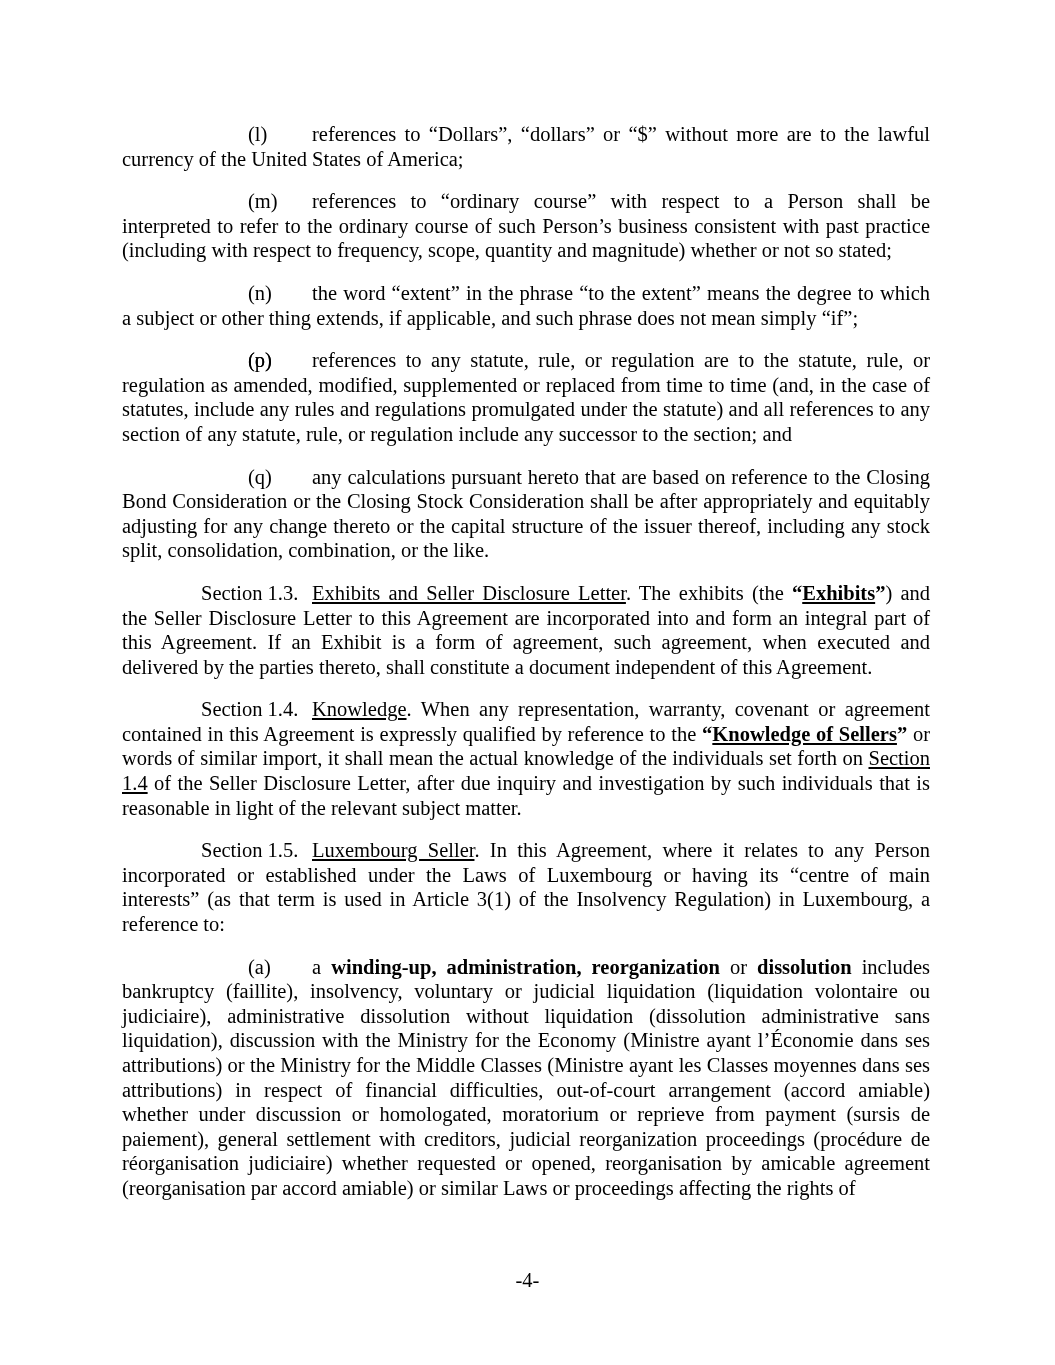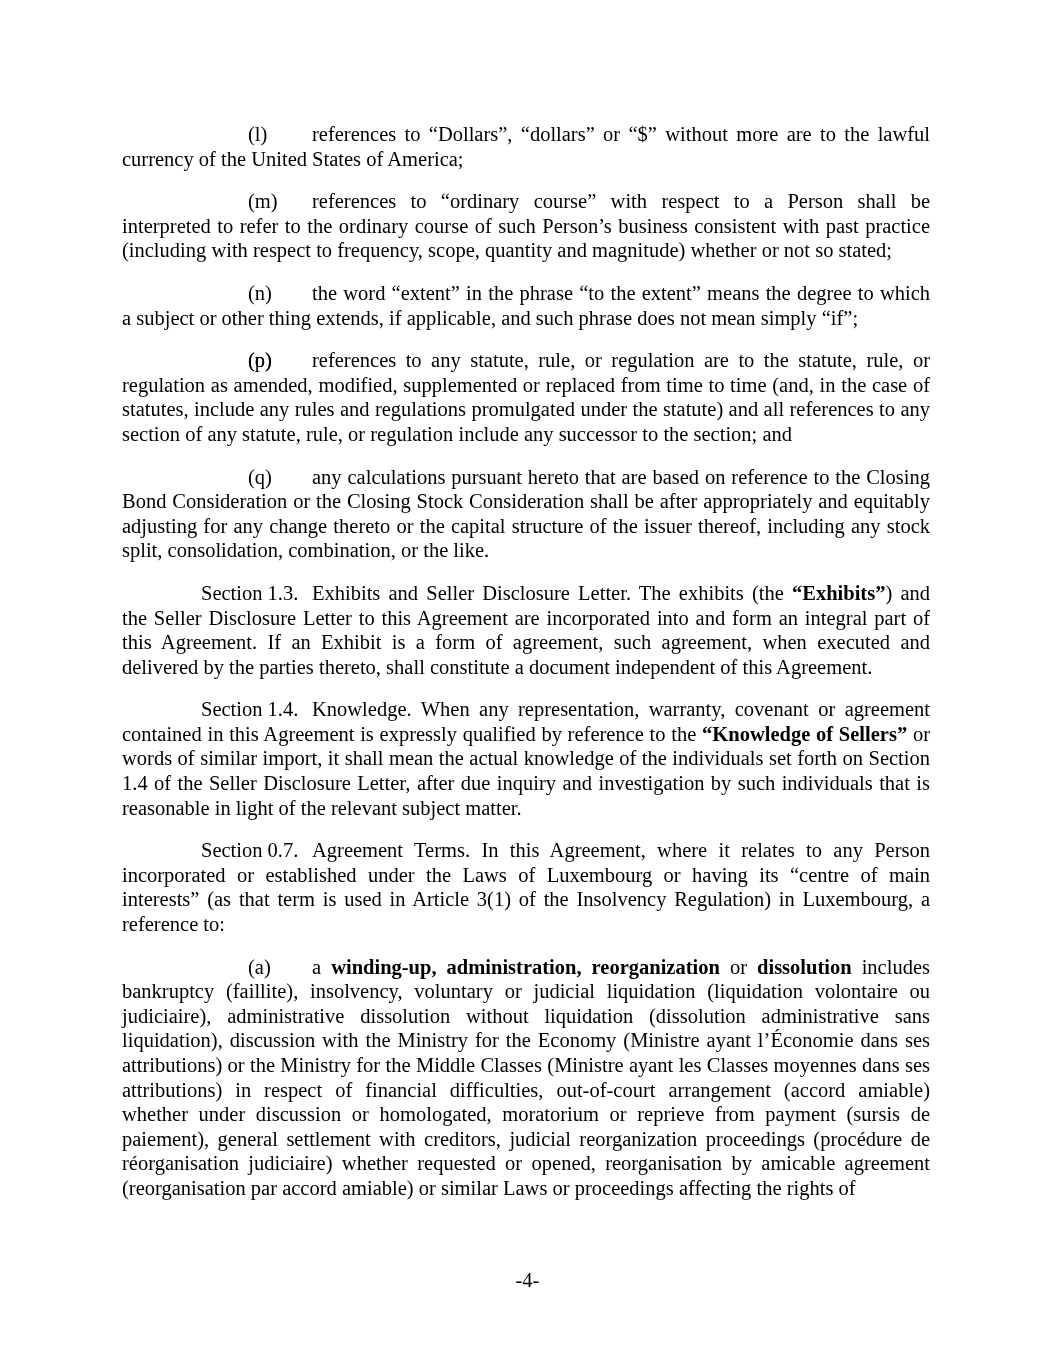--- a/index.html
+++ b/index.html
@@ -35,21 +35,21 @@
   p.para .plabel {
     position: absolute;
     top: 0;
     left: 126px;
     text-indent: 0;
     white-space: pre;
   }
   p.para.kind-section .plabel { left: 62px; margin-left: 17px; }
   .rb { font-weight: bold; }
   .ri { }
-  .ru { text-underline-offset: 2px; }
+  .ru { text-decoration: underline; text-underline-offset: 2px; }
   .pagenum {
     position: absolute;
     top: 1268px;
     left: 0;
     width: 100%;
     text-align: center;
     font-size: 20.5px;
     line-height: 24.6px;
   }
 </style>
@@ -59,17 +59,17 @@
 <div class="page">
   <div class="content" id="doc-content">
       <p class="para kind-item"><span class="plabel">(l)</span><span class="">references to “Dollars”, “dollars” or “$” without more are to the lawful currency of the United States of America;</span></p>
       <p class="para kind-item"><span class="plabel">(m)</span><span class="">references to “ordinary course” with respect to a Person shall be interpreted to refer to the ordinary course of such Person’s business consistent with past practice (including with respect to frequency, scope, quantity and magnitude) whether or not so stated;</span></p>
       <p class="para kind-item"><span class="plabel">(n)</span><span class="">the word “extent” in the phrase “to the extent” means the degree to which a subject or other thing extends, if applicable, and such phrase does not mean simply “if”;</span></p>
       <p class="para kind-item"><span class="plabel">(o)</span></p>
       <p class="para kind-item"><span class="plabel">(p)</span><span class="">references to any statute, rule, or regulation are to the statute, rule, or regulation as amended, modified, supplemented or replaced from time to time (and, in the case of statutes, include any rules and regulations promulgated under the statute) and all references to any section of any statute, rule, or regulation include any successor to the section; and</span></p>
       <p class="para kind-item"><span class="plabel">(q)</span><span class="">any calculations pursuant hereto that are based on reference to the Closing Bond Consideration or the Closing Stock Consideration shall be after appropriately and equitably adjusting for any change thereto or the capital structure of the issuer thereof, including any stock split, consolidation, combination, or the like.</span></p>
       <p class="para kind-section"><span class="plabel">Section 1.3.</span><span class="ru">Exhibits and Seller Disclosure Letter</span><span class="">.  The exhibits (the </span><span class="rb">“</span><span class="rb ru">Exhibits</span><span class="rb">”</span><span class="">) and the Seller Disclosure Letter to this Agreement are incorporated into and form an integral part of this Agreement. If an Exhibit is a form of agreement, such agreement, when executed and delivered by the parties thereto, shall constitute a document independent of this Agreement.</span></p>
       <p class="para kind-section"><span class="plabel">Section 1.4.</span><span class="ru">Knowledge</span><span class="">.  When any representation, warranty, covenant or agreement contained in this Agreement is expressly qualified by reference to the </span><span class="rb">“</span><span class="rb ru">Knowledge of Sellers</span><span class="rb">”</span><span class=""> or words of similar import, it shall mean the actual knowledge of the individuals set forth on </span><span class="ru">Section 1.4</span><span class=""> of the Seller Disclosure Letter, after due inquiry and investigation by such individuals that is reasonable in light of the relevant subject matter.</span></p>
-      <p class="para kind-section"><span class="plabel">Section 0.7.</span><span class="ru">Agreement Terms</span><span class="">. In this Agreement, where it relates to any Person incorporated or established under the Laws of Luxembourg or having its “centre of main interests” (as that term is used in Article 3(1) of the Insolvency Regulation) in Luxembourg, a reference to:</span></p>
+      <p class="para kind-section"><span class="plabel">Section 1.5.</span><span class="ru">Luxembourg Seller</span><span class="">. In this Agreement, where it relates to any Person incorporated or established under the Laws of Luxembourg or having its “centre of main interests” (as that term is used in Article 3(1) of the Insolvency Regulation) in Luxembourg, a reference to:</span></p>
       <p class="para kind-item"><span class="plabel">(a)</span><span class="">a </span><span class="rb">winding-up, administration, reorganization</span><span class=""> or </span><span class="rb">dissolution</span><span class=""> includes bankruptcy (</span><span class="ri">faillite</span><span class="">), insolvency, voluntary or judicial liquidation (</span><span class="ri">liquidation volontaire ou judiciaire</span><span class="">), administrative dissolution without liquidation (</span><span class="ri">dissolution administrative sans liquidation</span><span class="">), discussion with the Ministry for the Economy (</span><span class="ri">Ministre ayant l’Économie dans ses attributions</span><span class="">) or the Ministry for the Middle Classes (</span><span class="ri">Ministre ayant les Classes moyennes dans ses attributions</span><span class="">) in respect of financial difficulties, out-of-court arrangement (</span><span class="ri">accord amiable</span><span class="">) whether under discussion or homologated, moratorium or reprieve from payment (</span><span class="ri">sursis de paiement</span><span class="">), general settlement with creditors, judicial reorganization proceedings (</span><span class="ri">procédure de réorganisation judiciaire</span><span class="">) whether requested or opened, reorganisation by amicable agreement (</span><span class="ri">reorganisation par accord amiable</span><span class="">) or similar Laws or proceedings affecting the rights of</span></p>
     </div>
   <div class="pagenum">-4-</div>
 </div>
 
 </body></html>

